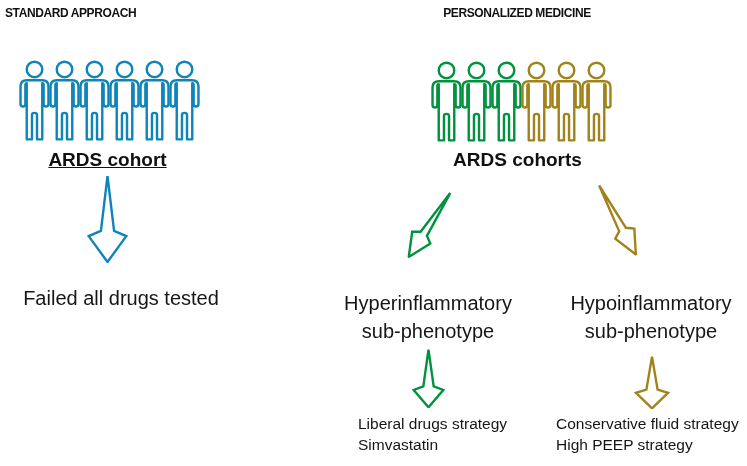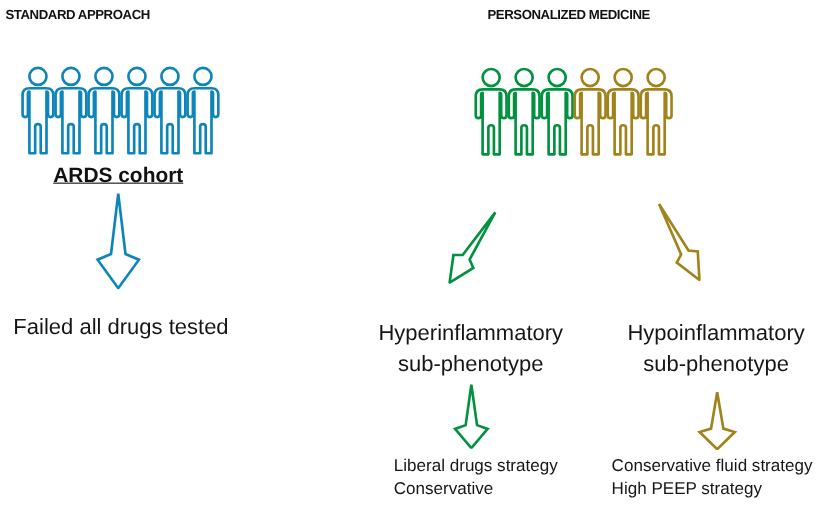--- a/index.html
+++ b/index.html
@@ -72,21 +72,21 @@
         <use href="#person-g"></use>
       </svg>
     </div>
 
   <div class="abs cohort-label" style="left:26px;top:149px;width:163px;text-decoration:underline;">ARDS cohort</div>
 
   <svg class="abs arrow" style="left: 84px; top: 175px; color: rgb(13, 133, 186);" width="47" height="88" viewBox="0 0 100 170" preserveAspectRatio="none">
       <use href="#arrow-poly"></use>
     </svg>
 
-  <div class="abs plain-text" style="left:0px;top:287px;width:220px;">Failed all drugs tested</div>
+  <div class="abs plain-text" style="left:0px;top:287px;width:220px;padding-left:11px;">Failed all drugs tested</div>
 
   <div class="abs col-title" style="left:399px;top:6px;width:236px;text-align:center;">PERSONALIZED MEDICINE</div>
 
   <div class="abs people-row" style="left:430px;top:60px;">
       <svg viewBox="0 0 34 84" class="person" style="color: rgb(0, 146, 63);">
         <use href="#person-g"></use>
       </svg>
       <svg viewBox="0 0 34 84" class="person" style="color: rgb(0, 146, 63);">
         <use href="#person-g"></use>
       </svg>
@@ -97,20 +97,21 @@
         <use href="#person-g"></use>
       </svg>
       <svg viewBox="0 0 34 84" class="person" style="color: rgb(161, 131, 28);">
         <use href="#person-g"></use>
       </svg>
       <svg viewBox="0 0 34 84" class="person" style="color: rgb(161, 131, 28);">
         <use href="#person-g"></use>
       </svg>
     </div>
 
+  <div class="abs cohort-label" style="left:436px;top:149px;width:163px;">ARDS cohorts</div>
 
   <div class="abs" style="left:398px;top:185px;width:62px;height:80px;">
     <svg class="arrow rot-left" style="margin: 1px auto 0px 18px; color: rgb(0, 146, 63);" width="27" height="78" viewBox="0 0 100 170" preserveAspectRatio="none">
         <use href="#arrow-poly"></use>
       </svg>
   </div>
 
   <div class="abs" style="left:589px;top:179px;width:58px;height:84px;">
     <svg class="arrow rot-right" style="margin: 1px auto 0px 15px; color: rgb(161, 131, 28);" width="27" height="80" viewBox="0 0 100 170" preserveAspectRatio="none">
         <use href="#arrow-poly"></use>
@@ -130,21 +131,21 @@
   <svg class="abs arrow" style="left: 410px; top: 349px; color: rgb(0, 146, 63);" width="37" height="59" viewBox="0 0 100 170" preserveAspectRatio="none">
       <use href="#arrow-poly"></use>
     </svg>
 
   <svg class="abs arrow" style="left: 632px; top: 356px; color: rgb(161, 131, 28);" width="40" height="53" viewBox="0 0 100 170" preserveAspectRatio="none">
       <use href="#arrow-poly"></use>
     </svg>
 
   <div class="abs treatments" style="left:358px;top:413px;">
     <div>Liberal drugs strategy</div>
-    <div>Conservative</div>
+    <div>Simvastatin</div>
   </div>
 
   <div class="abs treatments" style="left:556px;top:413px;">
     <div>Conservative fluid strategy</div>
     <div>High PEEP strategy</div>
   </div>
 
 </div>
 
 </body></html>

